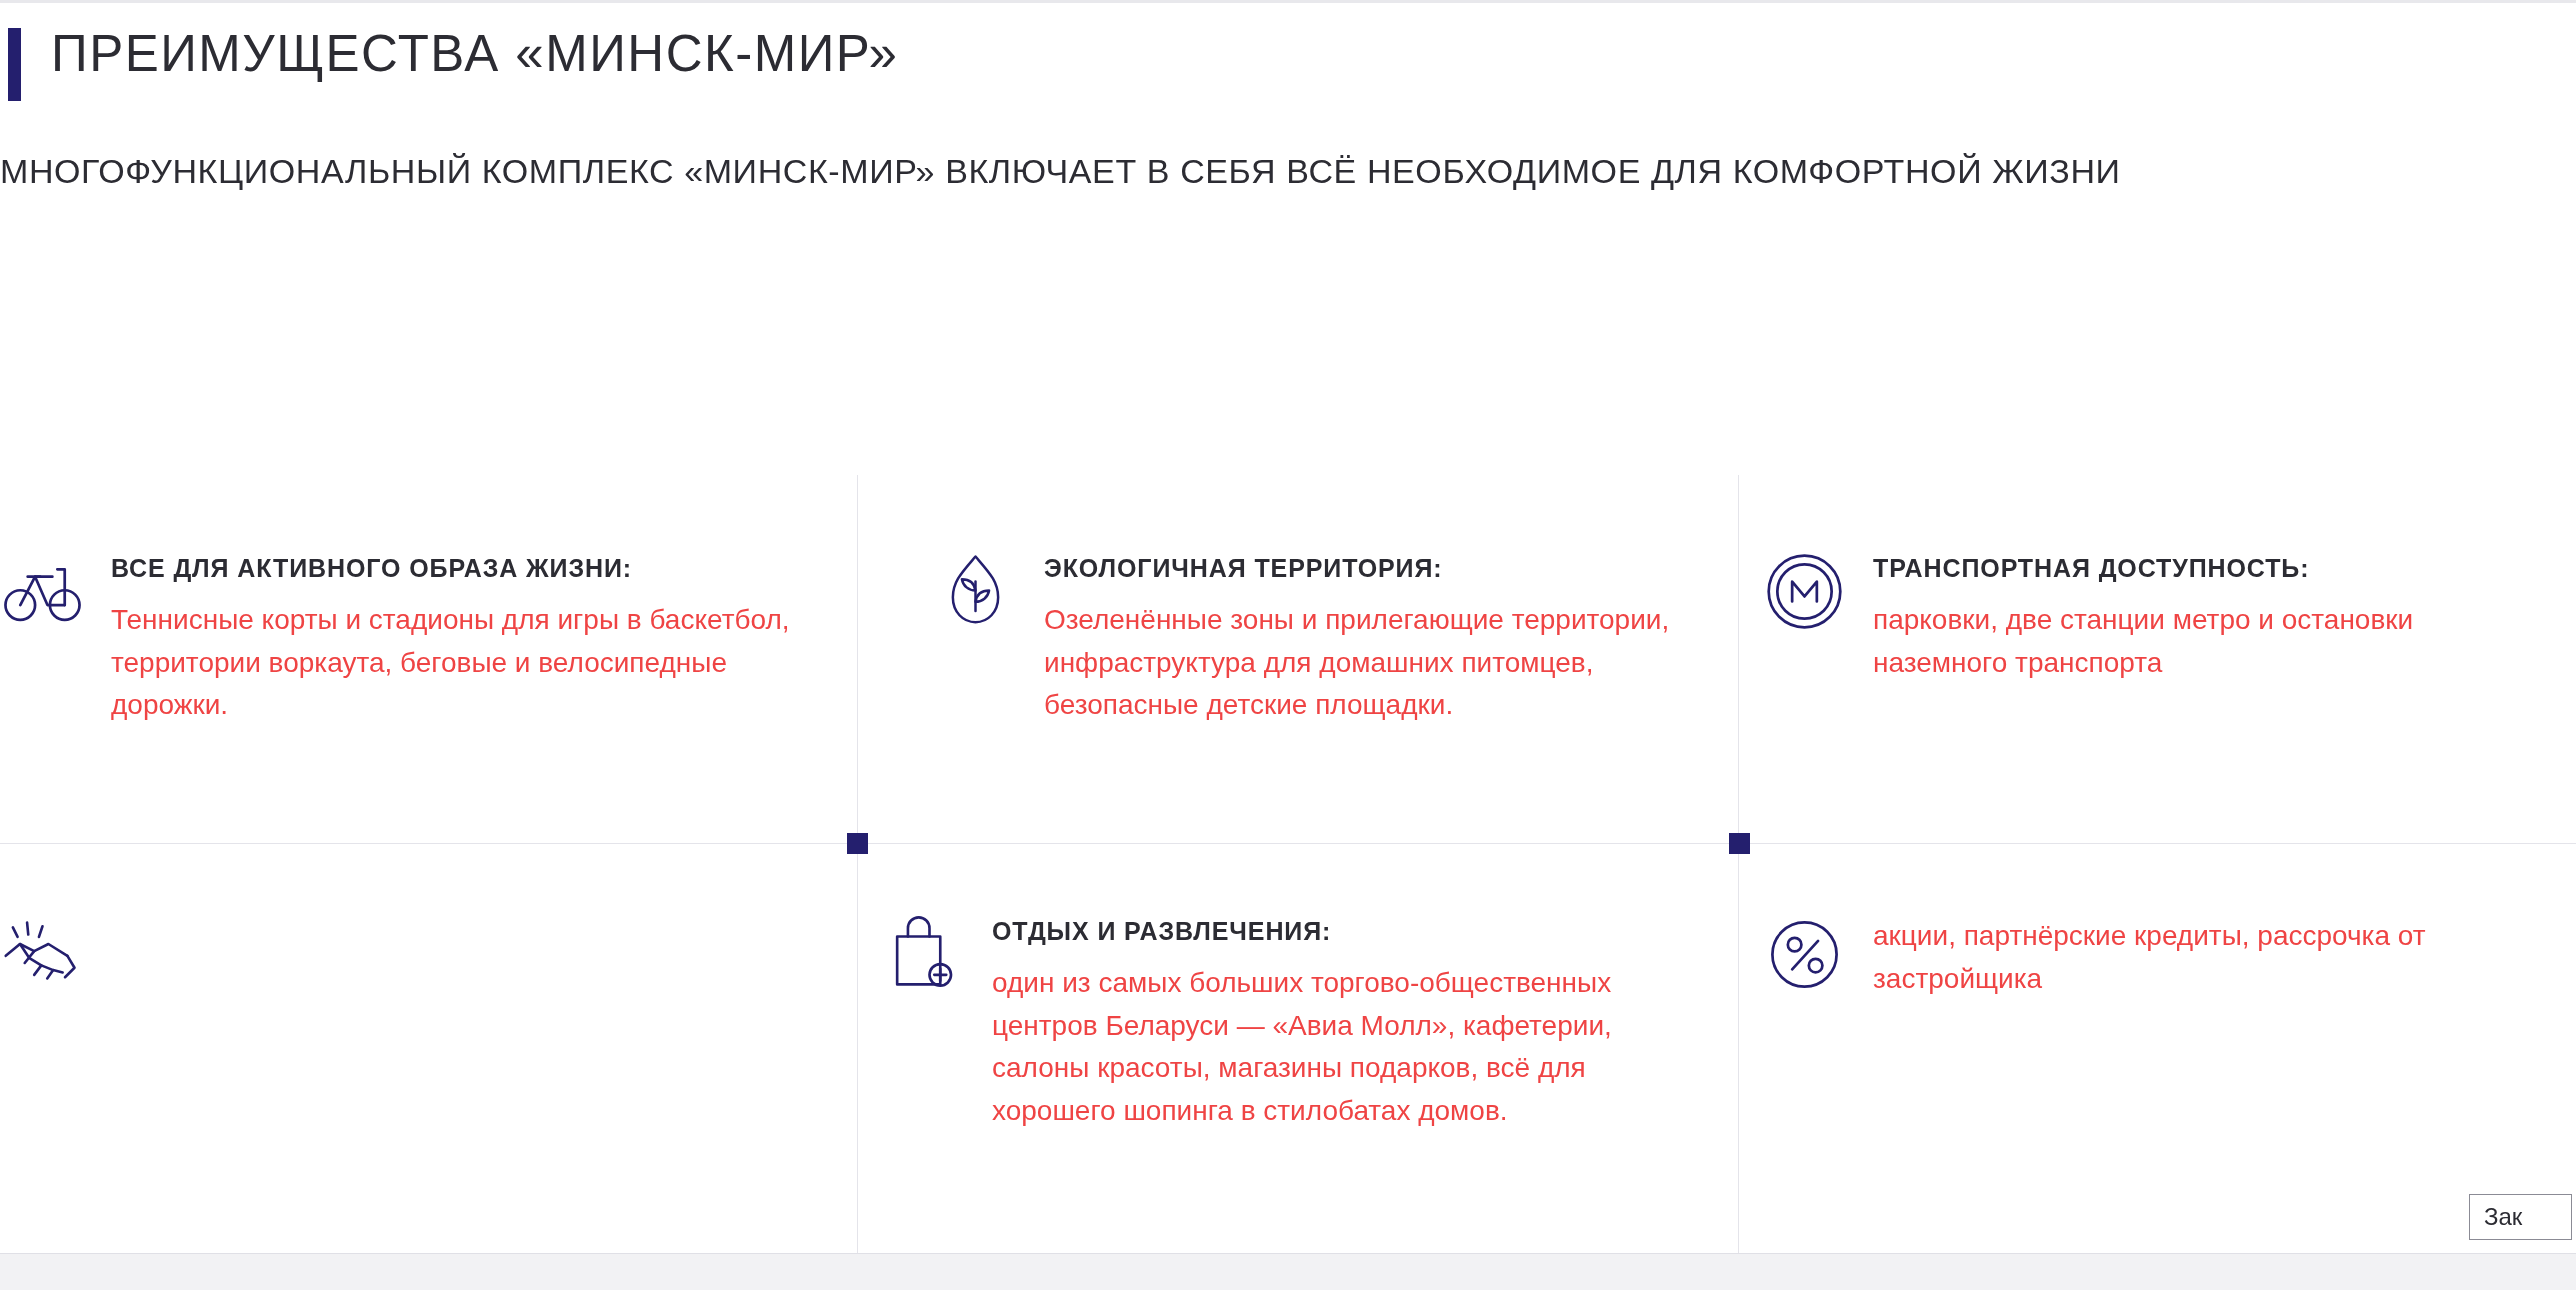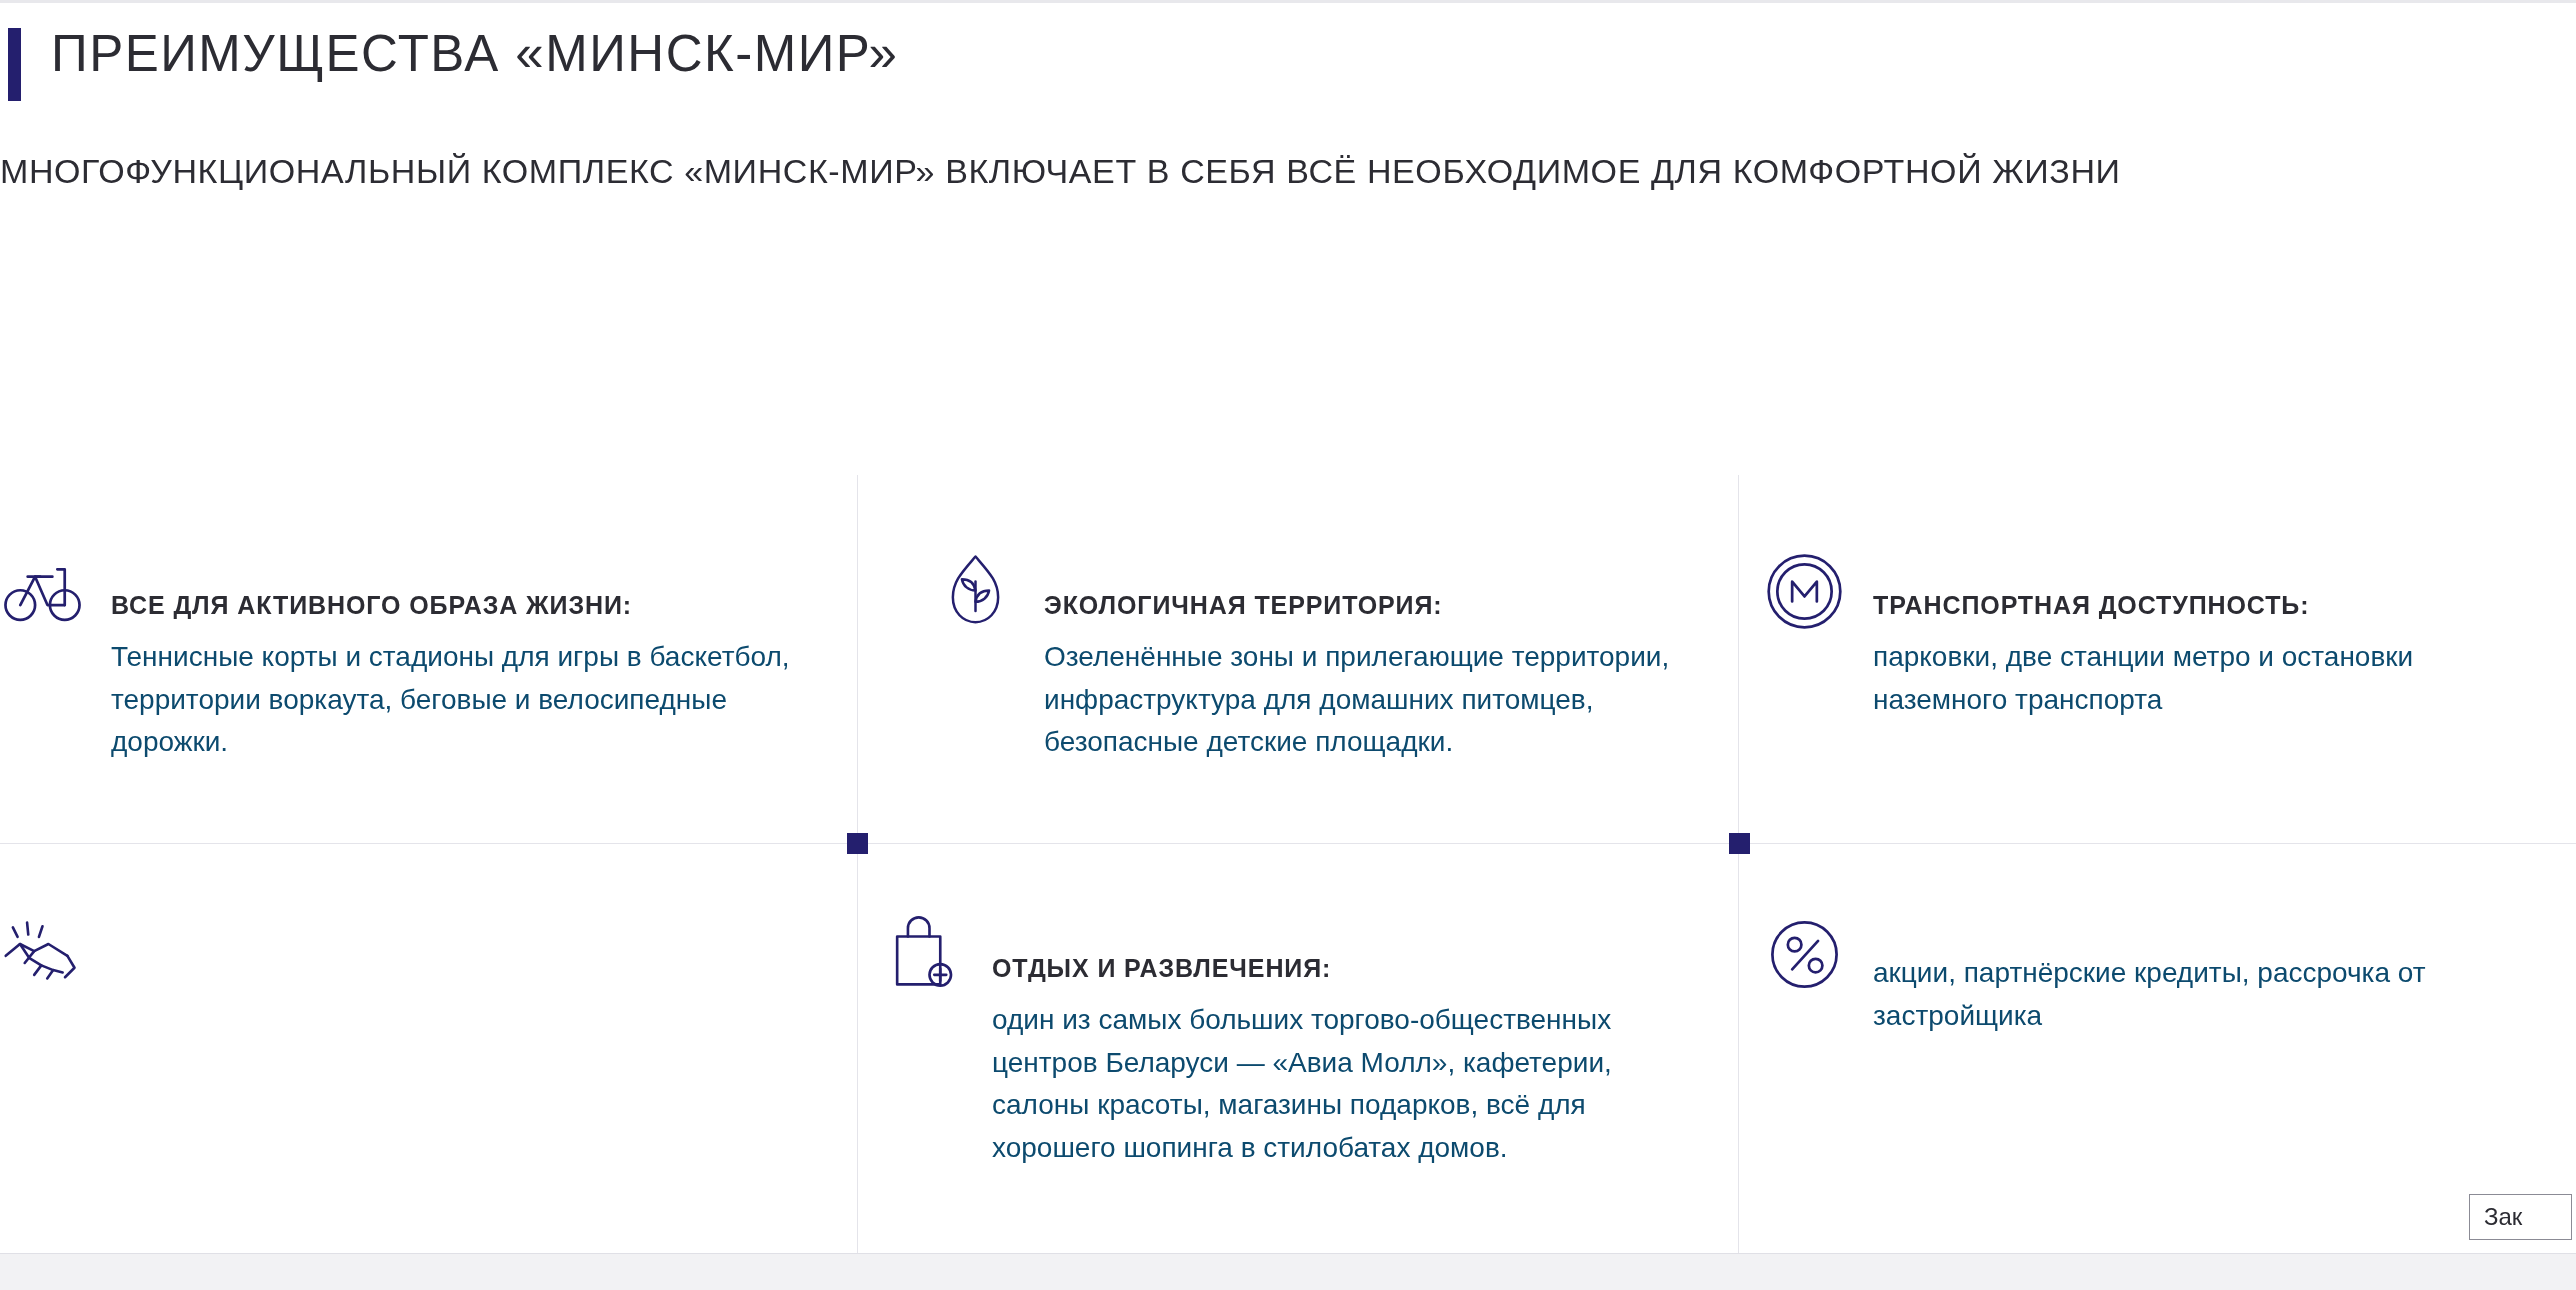--- a/index.html
+++ b/index.html
@@ -100,34 +100,34 @@
   }
   .cell-icon {
     flex: 0 0 auto;
     width: 85px;
     height: 85px;
     display: flex;
     align-items: flex-start;
     justify-content: center;
     color: #241f6e;
   }
-  .cell-body { flex: 1 1 auto; margin-top: 37px; }
+  .cell-body { flex: 1 1 auto; }
   .cell-heading {
     font-size: 25px;
     font-weight: 700;
     letter-spacing: 0.9px;
     color: #2c2c33;
     line-height: 1.32;
     margin-bottom: 14px;
     text-transform: uppercase;
   }
   .cell-text {
     font-size: 28px;
     line-height: 1.52;
-    color: #0c4a6e;
+    color: #ef4444;
     font-weight: 400;
   }
 
   
   .bottom-shade {
     position: absolute;
     left: 0;
     bottom: 0;
     width: 2576px;
     height: 38px;

